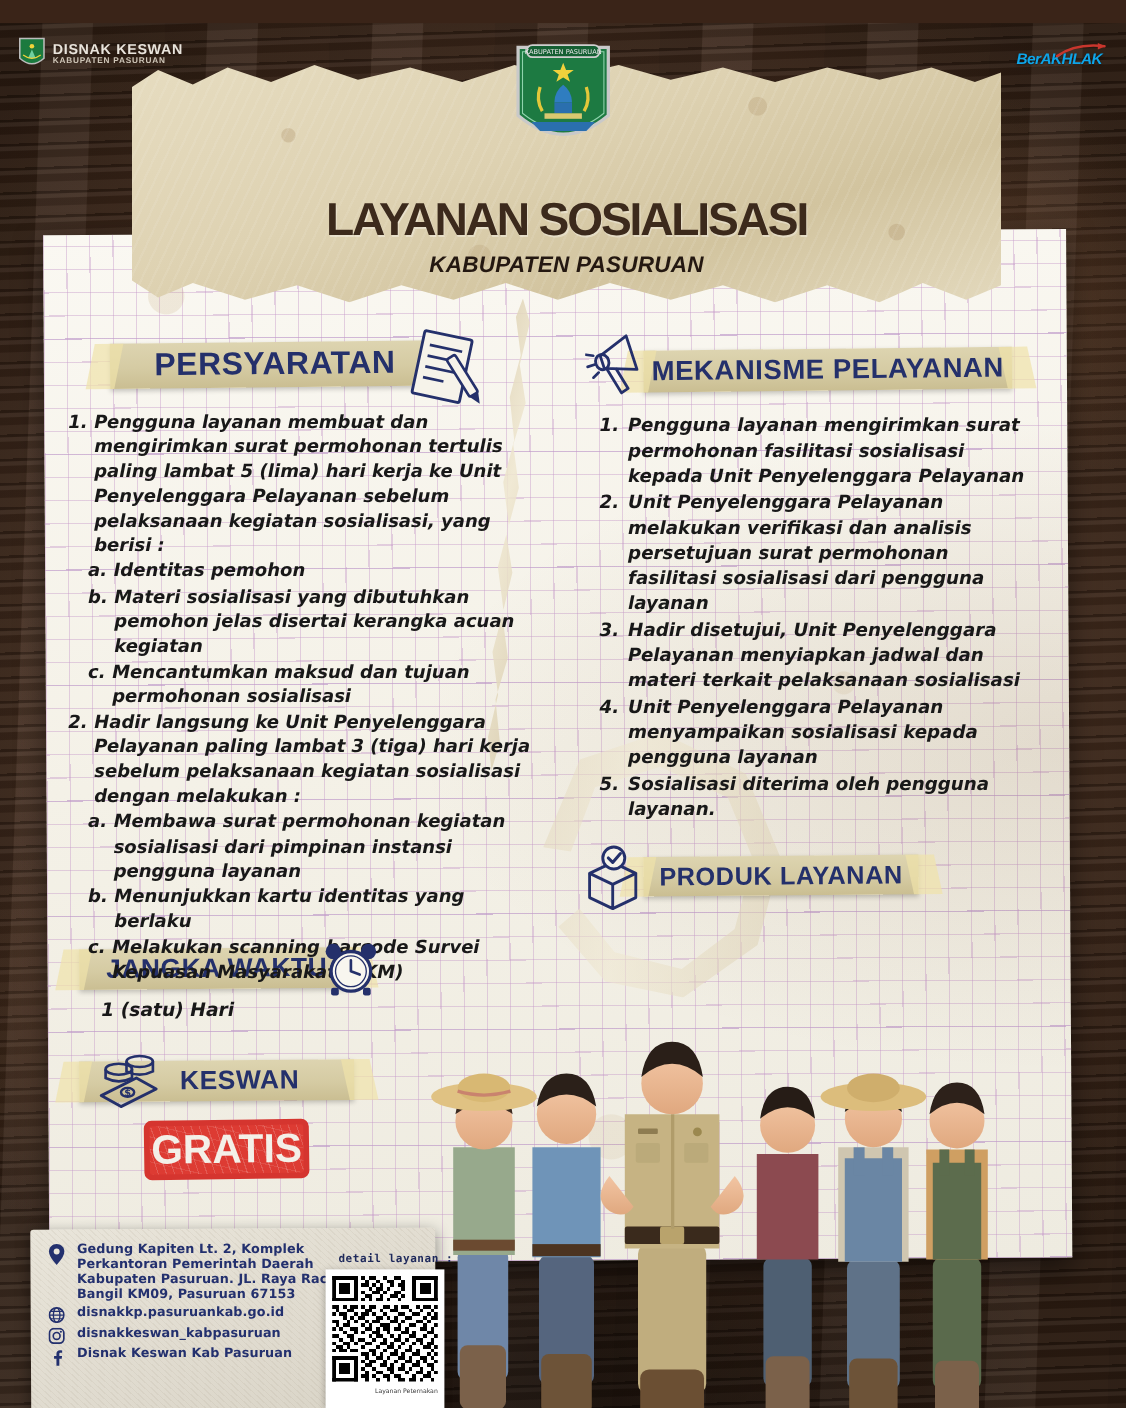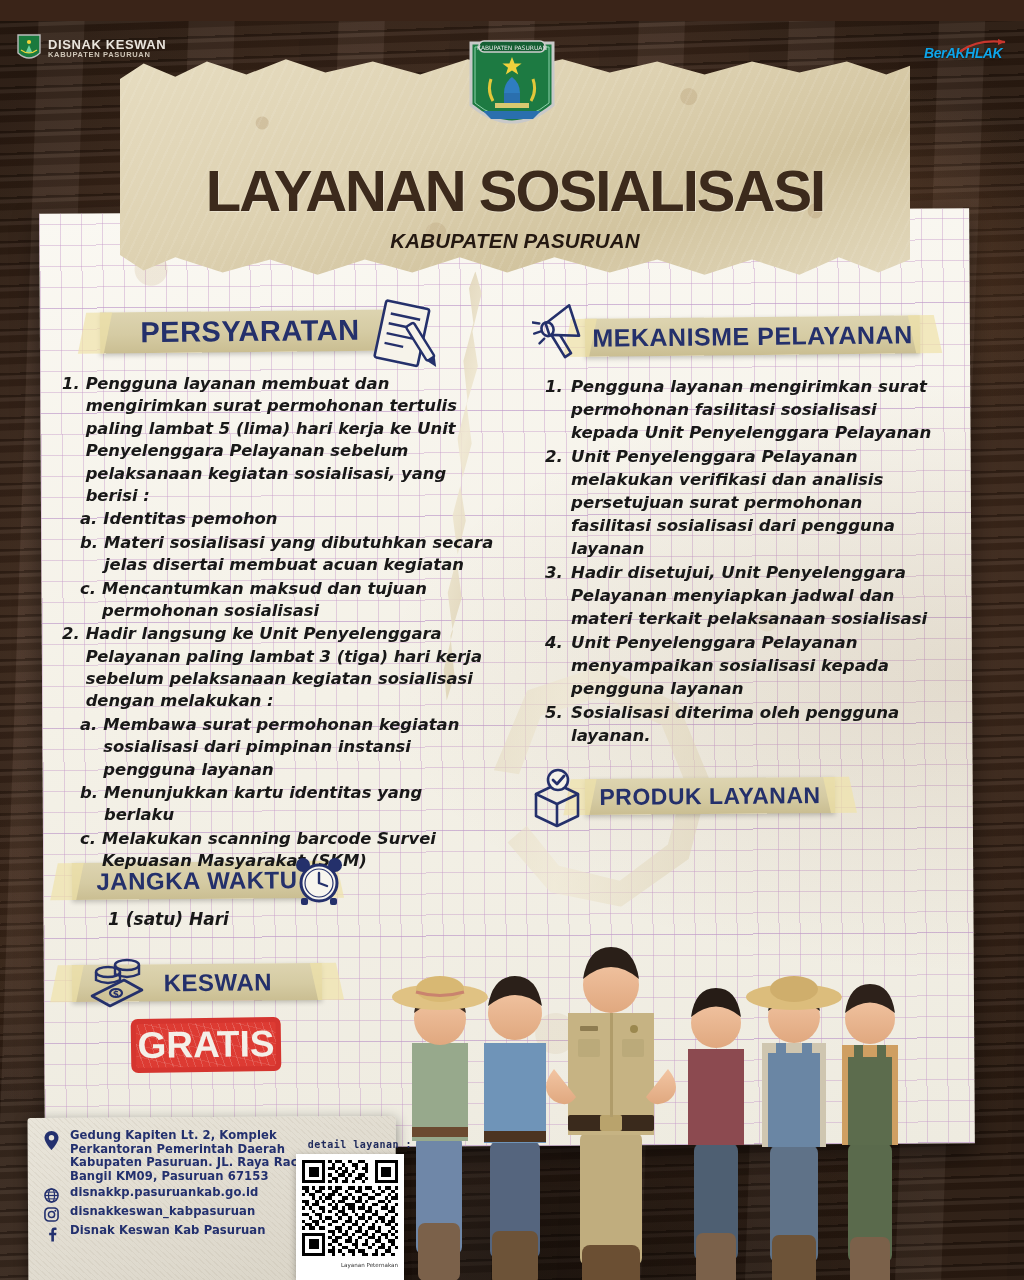--- a/index.html
+++ b/index.html
@@ -77,21 +77,21 @@
     background:repeating-linear-gradient(115deg,rgba(255,255,255,.16) 0 2px,transparent 2px 9px);
     opacity:.5;
   }
   .header-title-wrap{
     position:absolute;left:120px;top:36px;width:790px;height:220px;z-index:25;
     display:flex;flex-direction:column;align-items:center;justify-content:flex-end;
     padding-bottom:24px;box-sizing:border-box;
   }
   .main-title{
     font-family:"Liberation Sans",sans-serif;font-weight:bold;
-    font-size:58px;letter-spacing:-2px;color:#3c2a1c;
+    font-size:42px;letter-spacing:-2px;color:#3c2a1c;
     text-shadow:1px 1px 0 rgba(255,255,255,.35);
     margin:0 0 4px 0;
   }
   .sub1,.sub2{
     font-family:"Liberation Sans",sans-serif;font-weight:bold;font-style:italic;
     font-size:20.5px;letter-spacing:.2px;color:#241811;margin:0;
   }
   .sub2{margin-top:1px;}
 
   
@@ -168,21 +168,21 @@
   .col p, .col .tx{margin:0;}
   .hand{
     font-family:"DejaVu Sans",sans-serif;font-weight:bold;
     font-style:italic;
   }
   #col-persyaratan{left:62px;top:352px;width:432px;font-size:16.4px;line-height:1.365;}
   #col-persyaratan .sub{padding-left:18px;}
   #col-mekanisme{left:545px;top:355px;width:400px;font-size:16.6px;line-height:1.385;}
   #col-mekanisme .mk{min-width:20px;}
   #produk-text{position:absolute;left:536px;top:802px;width:340px;z-index:17;font-size:17px;line-height:1.35;color:#181818;}
-  #jangka-text{position:absolute;left:108px;top:888px;z-index:17;font-size:17px;color:#181818;}
+  #jangka-text{position:absolute;left:92px;top:888px;z-index:17;font-size:17px;color:#181818;}
 
   
   #gratis-stamp{
     position:absolute;left:131px;top:997px;z-index:19;
     width:150px;height:54px;box-sizing:border-box;
     border:5px solid #d5352f;border-radius:7px;background:#dd3b33;
     display:flex;align-items:center;justify-content:center;
     transform:rotate(-.8deg);
     box-shadow:inset 0 0 0 3px #dd3b33;
   }
@@ -293,21 +293,21 @@
     <div class="li">
         <span class="mk">1.</span>
         <span class="tx">Pengguna layanan membuat dan mengirimkan surat permohonan tertulis paling lambat 5 (lima) hari kerja ke Unit Penyelenggara Pelayanan sebelum pelaksanaan kegiatan sosialisasi, yang berisi :</span>
       </div>
     <div class="li sub">
         <span class="mk">a.</span>
         <span class="tx">Identitas pemohon</span>
       </div>
     <div class="li sub">
         <span class="mk">b.</span>
-        <span class="tx">Materi sosialisasi yang dibutuhkan secara jelas disertai membuat acuan kegiatan</span>
+        <span class="tx">Materi sosialisasi yang dibutuhkan pemohon jelas disertai kerangka acuan kegiatan</span>
       </div>
     <div class="li sub">
         <span class="mk">c.</span>
         <span class="tx">Mencantumkan maksud dan tujuan permohonan sosialisasi</span>
       </div>
     <div class="li">
         <span class="mk">2.</span>
         <span class="tx">Hadir langsung ke Unit Penyelenggara Pelayanan paling lambat 3 (tiga) hari kerja sebelum pelaksanaan kegiatan sosialisasi dengan melakukan :</span>
       </div>
     <div class="li sub">

